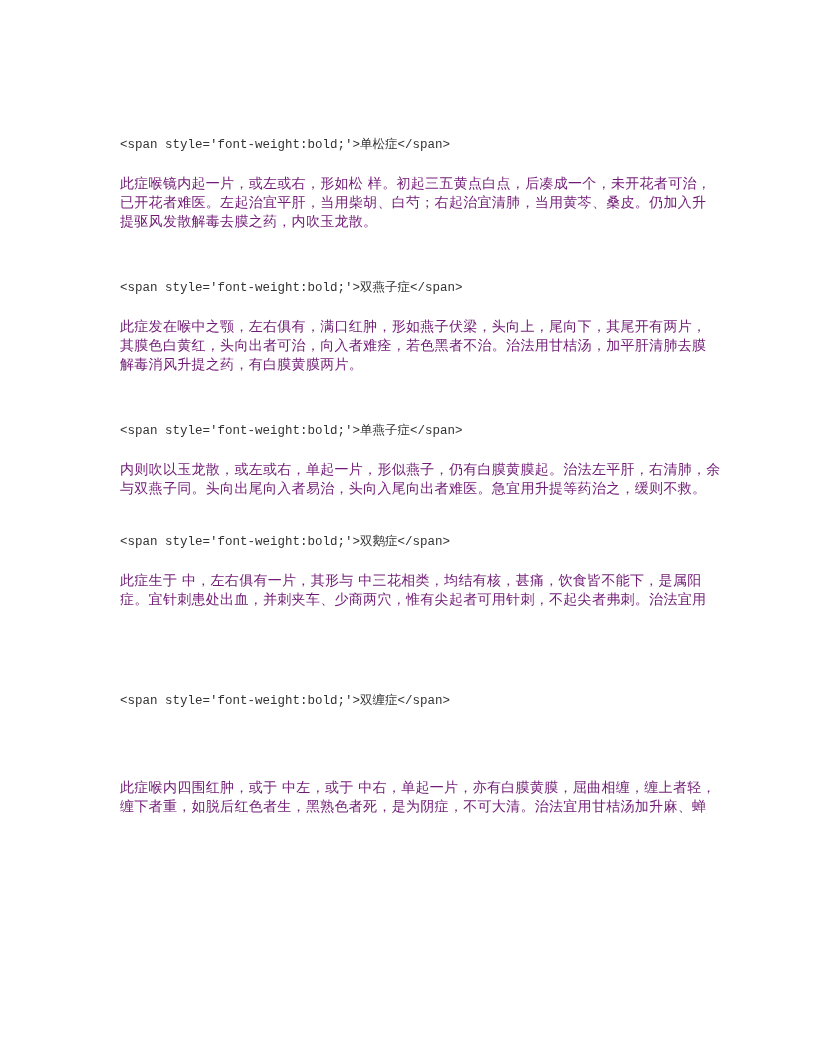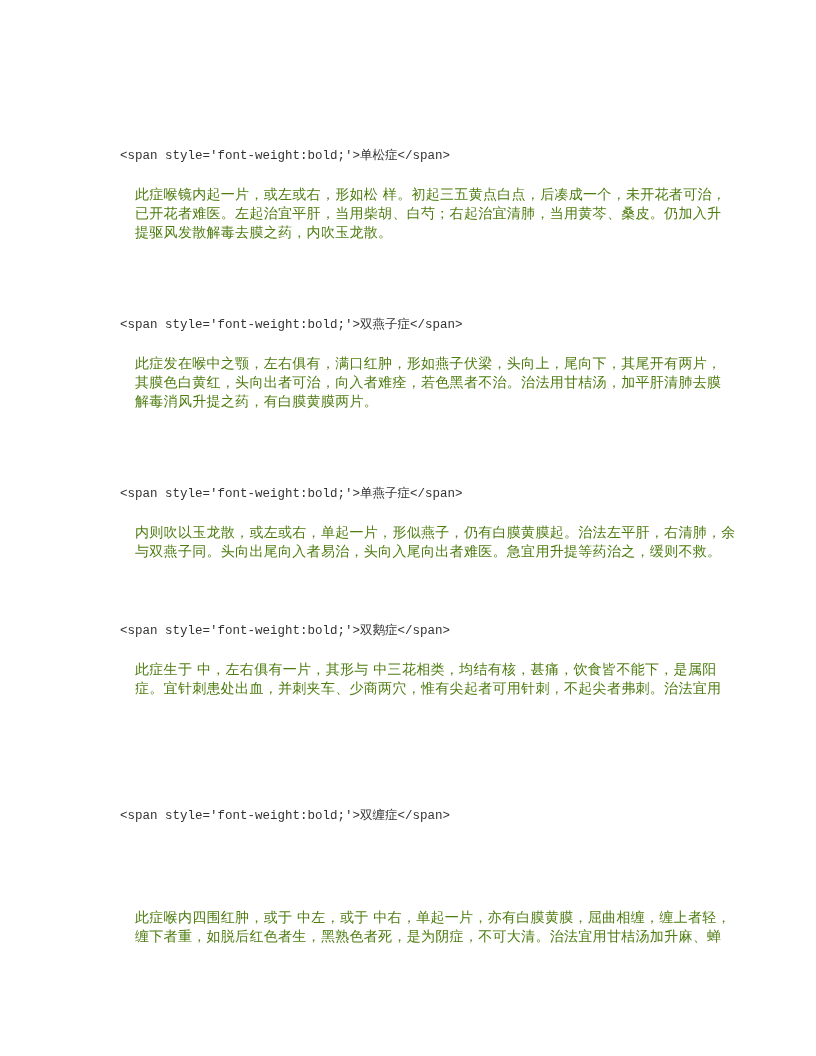--- a/index.html
+++ b/index.html
@@ -2,23 +2,23 @@
 <html><head>
 <meta charset="utf-8">
 <style>
   html, body { margin: 0; padding: 0; background: #ffffff; }
   body { width: 816px; height: 1056px; position: relative; overflow: hidden;
          font-family: "DejaVu Serif", "Liberation Serif", serif; color: #222; }
   .page { position: absolute; left: 120px; top: 136px; width: 580px; }
   .section { margin: 0; }
   .heading { font-family: "Liberation Mono", "DejaVu Sans Mono", monospace;
              font-size: 12.5px; line-height: 19px; height: 19px; white-space: pre;
-             color: #333; margin: 11px 0 19px 0; }
-  .para { font-size: 14px; line-height: 19px; margin: 15px; text-align: justify;
-          letter-spacing: 0.3px; color: #4d7c0f; }
+             color: #333; margin: 0 0 19px 0; }
+  .para { font-size: 14px; line-height: 19px; margin: 0; text-align: justify;
+          letter-spacing: 0.3px; color: #701a75; }
   .para .line { display: block; white-space: nowrap; }
   .gap3 { height: 48px; }
   .gap2 { height: 35px; }
 </style>
 </head>
 <body>
 
 <div class="page">
 
   <div class="section">

